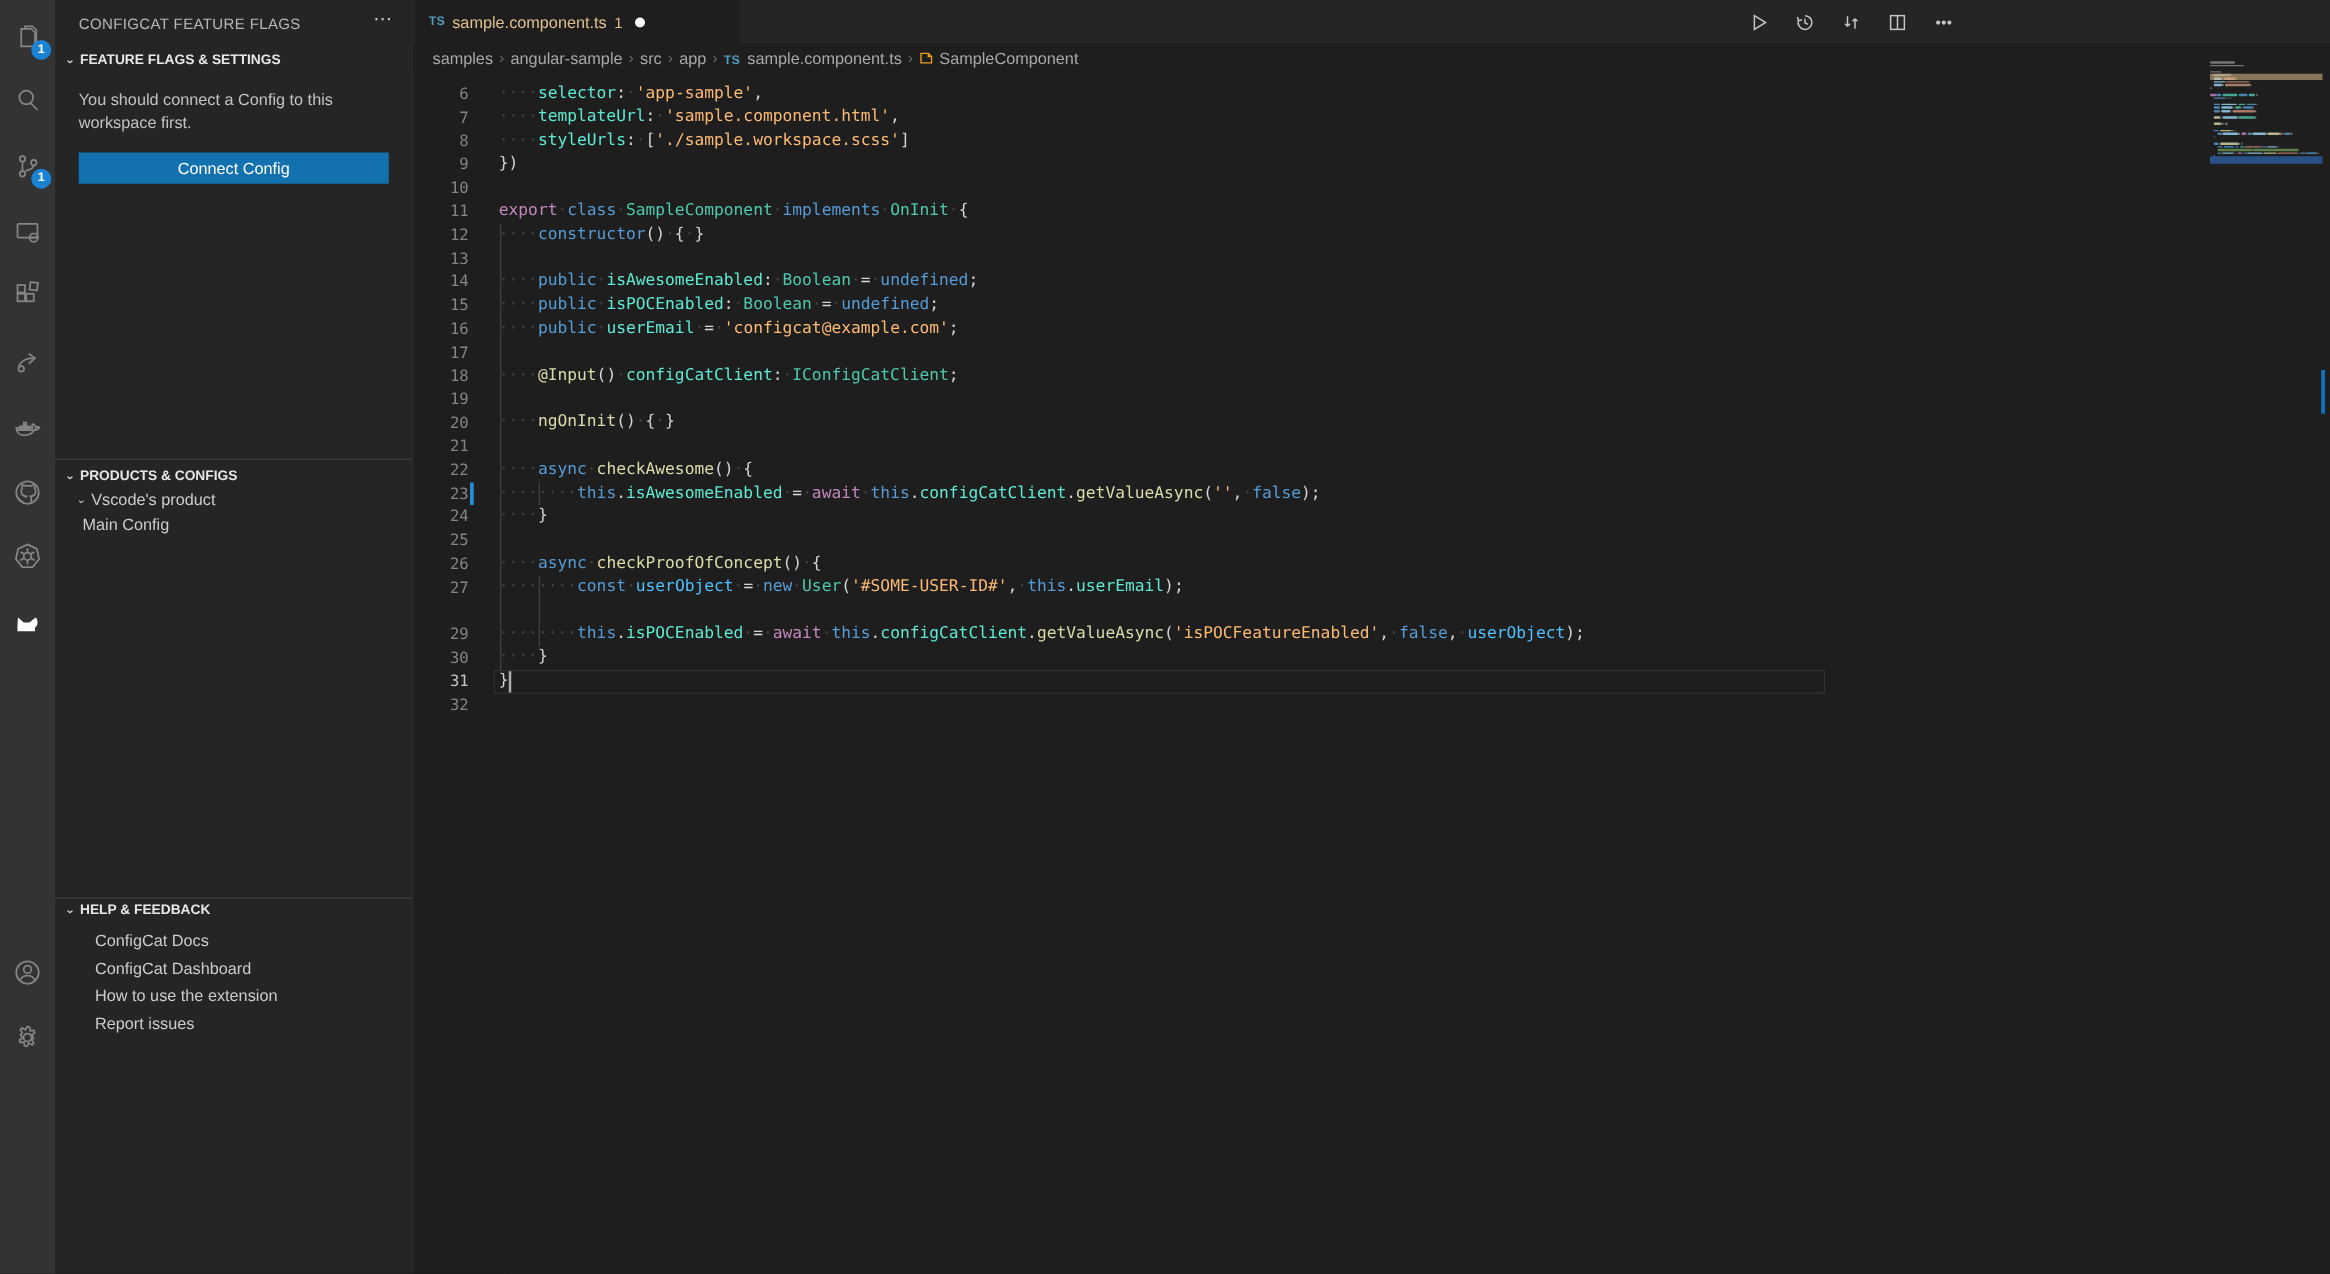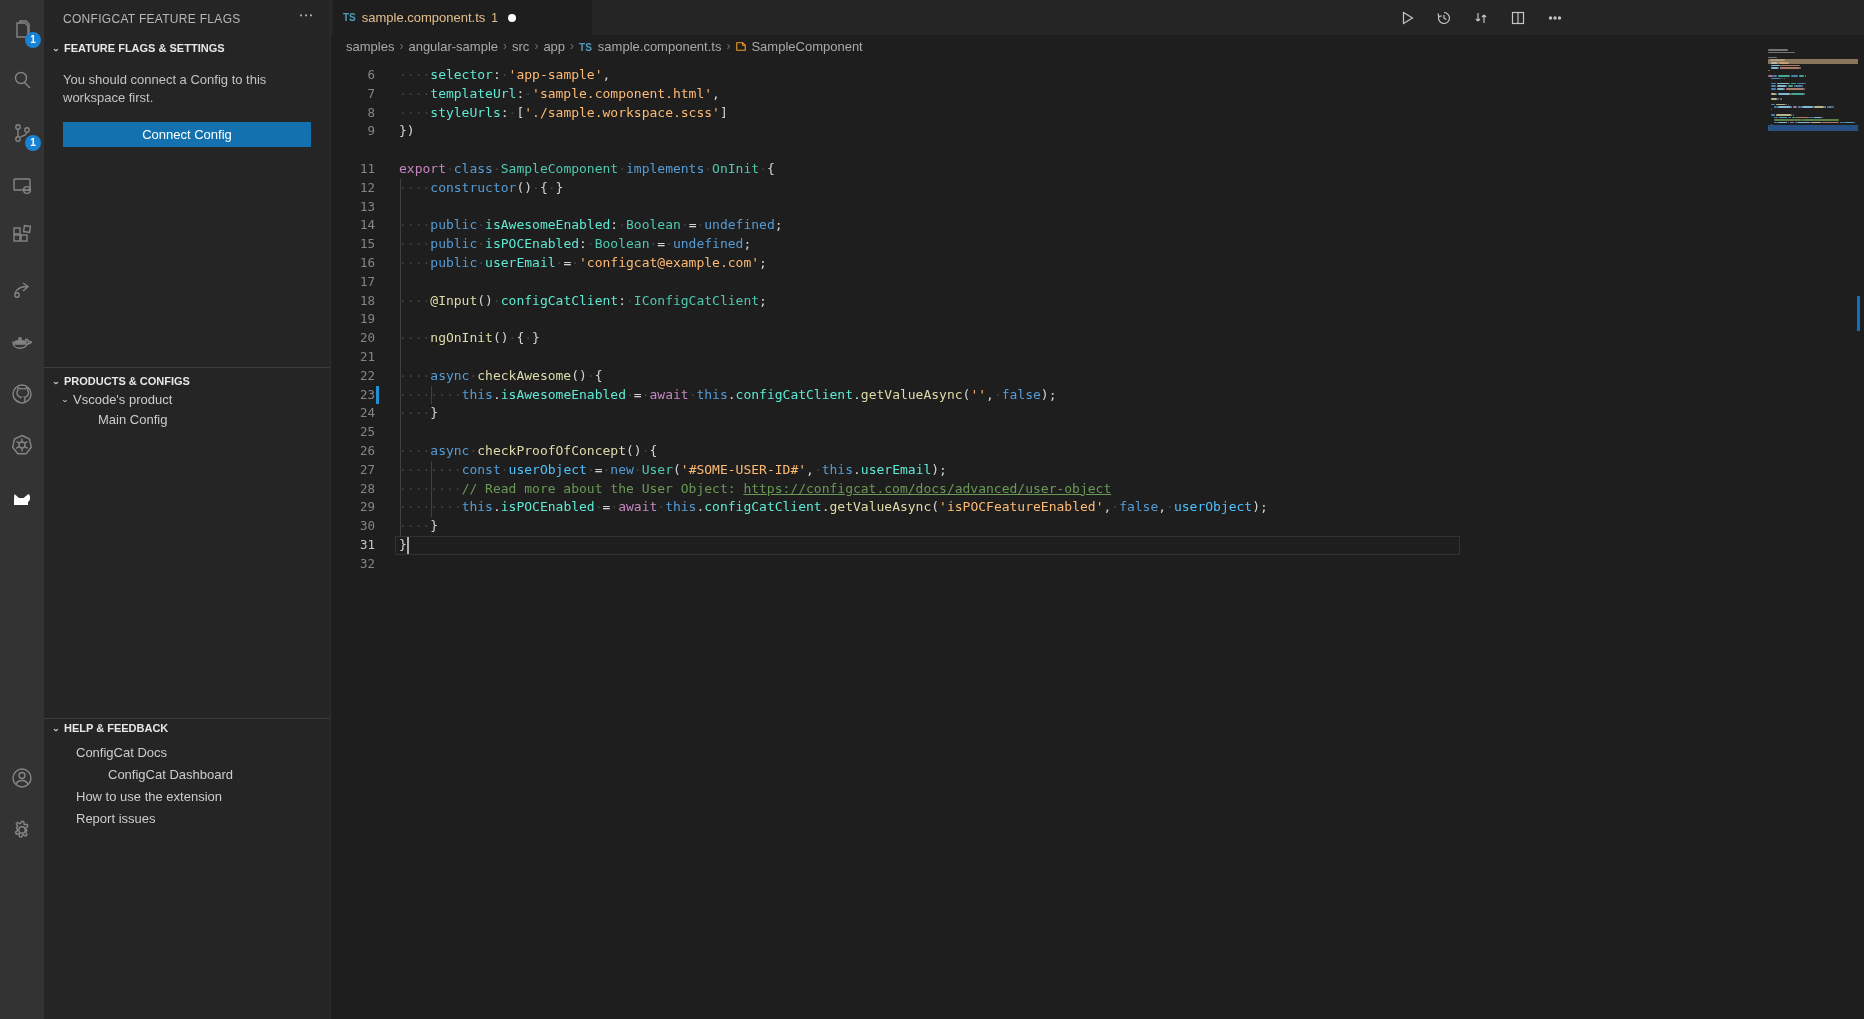--- a/index.html
+++ b/index.html
@@ -194,34 +194,34 @@
     <div class="sb-section-header" style="top:370px">
       <span class="sb-chevron">⌄</span>
       <span>PRODUCTS &amp; CONFIGS</span>
     </div>
     <div id="products-tree">
         <div class="tree-item" style="top: 389px;">
           <span class="sb-chevron" style="margin-left:13px">⌄</span>
           <span>Vscode's product</span>
         </div>
         <div class="tree-item" style="top: 409px;">
-          <span style="margin-left:54px">Main Config</span>
+          <span style="margin-left:22px">Main Config</span>
         </div>
       </div>
 
     <div class="sb-divider" style="top:718px"></div>
     <div class="sb-section-header" style="top:717px">
       <span class="sb-chevron">⌄</span>
       <span>HELP &amp; FEEDBACK</span>
     </div>
     <div id="help-list">
         <div class="tree-item" style="top: 742px;">
           <span style="margin-left: 32px;">ConfigCat Docs</span>
         </div>
-        <div class="tree-item" style="top: 764px; margin-left: 32px;">
+        <div class="tree-item" style="top: 764px;">
           <span style="margin-left: 32px;">ConfigCat Dashboard</span>
         </div>
         <div class="tree-item" style="top: 786px;">
           <span style="margin-left: 32px;">How to use the extension</span>
         </div>
         <div class="tree-item" style="top: 808px;">
           <span style="margin-left: 32px;">Report issues</span>
         </div>
       </div>
   </div>
@@ -288,38 +288,38 @@
     <div class="code-viewport" id="code">
         <div class="indent-guide" style="left: 68.5px; top: 121.8px; height: 357.2px;"></div>
         <div class="indent-guide" style="left: 99.82px; top: 328.6px; height: 18.8px;"></div>
         <div class="indent-guide" style="left: 99.82px; top: 403.8px; height: 56.4px;"></div>
         <div class="cur-line-box" style="top: 479px;"></div>
         <div class="modified-bar" style="top: 328.6px;"></div>
         <div class="cline" style="top: 9px;"><span class="lnum">6</span><span class="lcontent"><span class="ws">····</span><span class="tk-prop">selector</span><span class="tk-pun">:</span><span class="ws">·</span><span class="tk-str">'app-sample'</span><span class="tk-pun">,</span></span></div>
         <div class="cline" style="top: 27.8px;"><span class="lnum">7</span><span class="lcontent"><span class="ws">····</span><span class="tk-prop">templateUrl</span><span class="tk-pun">:</span><span class="ws">·</span><span class="tk-str">'sample.component.html'</span><span class="tk-pun">,</span></span></div>
         <div class="cline" style="top: 46.6px;"><span class="lnum">8</span><span class="lcontent"><span class="ws">····</span><span class="tk-prop">styleUrls</span><span class="tk-pun">:</span><span class="ws">·</span><span class="tk-pun">[</span><span class="tk-str">'./sample.workspace.scss'</span><span class="tk-pun">]</span></span></div>
         <div class="cline" style="top: 65.4px;"><span class="lnum">9</span><span class="lcontent"><span class="tk-pun">})</span></span></div>
+        <div class="cline" style="top: 84.2px;"><span class="lnum">10</span><span class="lcontent"></span></div>
         <div class="cline" style="top: 103px;"><span class="lnum">11</span><span class="lcontent"><span class="tk-ctl">export</span><span class="ws">·</span><span class="tk-kw">class</span><span class="ws">·</span><span class="tk-type">SampleComponent</span><span class="ws">·</span><span class="tk-kw">implements</span><span class="ws">·</span><span class="tk-type">OnInit</span><span class="ws">·</span><span class="tk-pun">{</span></span></div>
         <div class="cline" style="top: 121.8px;"><span class="lnum">12</span><span class="lcontent"><span class="ws">····</span><span class="tk-kw">constructor</span><span class="tk-pun">()</span><span class="ws">·</span><span class="tk-pun">{</span><span class="ws">·</span><span class="tk-pun">}</span></span></div>
         <div class="cline" style="top: 140.6px;"><span class="lnum">13</span><span class="lcontent"></span></div>
         <div class="cline" style="top: 159.4px;"><span class="lnum">14</span><span class="lcontent"><span class="ws">····</span><span class="tk-kw">public</span><span class="ws">·</span><span class="tk-prop">isAwesomeEnabled</span><span class="tk-pun">:</span><span class="ws">·</span><span class="tk-type">Boolean</span><span class="ws">·</span><span class="tk-pun">=</span><span class="ws">·</span><span class="tk-kw">undefined</span><span class="tk-pun">;</span></span></div>
         <div class="cline" style="top: 178.2px;"><span class="lnum">15</span><span class="lcontent"><span class="ws">····</span><span class="tk-kw">public</span><span class="ws">·</span><span class="tk-prop">isPOCEnabled</span><span class="tk-pun">:</span><span class="ws">·</span><span class="tk-type">Boolean</span><span class="ws">·</span><span class="tk-pun">=</span><span class="ws">·</span><span class="tk-kw">undefined</span><span class="tk-pun">;</span></span></div>
         <div class="cline" style="top: 197px;"><span class="lnum">16</span><span class="lcontent"><span class="ws">····</span><span class="tk-kw">public</span><span class="ws">·</span><span class="tk-prop">userEmail</span><span class="ws">·</span><span class="tk-pun">=</span><span class="ws">·</span><span class="tk-str">'configcat@example.com'</span><span class="tk-pun">;</span></span></div>
         <div class="cline" style="top: 215.8px;"><span class="lnum">17</span><span class="lcontent"></span></div>
         <div class="cline" style="top: 234.6px;"><span class="lnum">18</span><span class="lcontent"><span class="ws">····</span><span class="tk-fn">@Input</span><span class="tk-pun">()</span><span class="ws">·</span><span class="tk-prop">configCatClient</span><span class="tk-pun">:</span><span class="ws">·</span><span class="tk-type">IConfigCatClient</span><span class="tk-pun">;</span></span></div>
         <div class="cline" style="top: 253.4px;"><span class="lnum">19</span><span class="lcontent"></span></div>
         <div class="cline" style="top: 272.2px;"><span class="lnum">20</span><span class="lcontent"><span class="ws">····</span><span class="tk-fn">ngOnInit</span><span class="tk-pun">()</span><span class="ws">·</span><span class="tk-pun">{</span><span class="ws">·</span><span class="tk-pun">}</span></span></div>
         <div class="cline" style="top: 291px;"><span class="lnum">21</span><span class="lcontent"></span></div>
         <div class="cline" style="top: 309.8px;"><span class="lnum">22</span><span class="lcontent"><span class="ws">····</span><span class="tk-kw">async</span><span class="ws">·</span><span class="tk-fn">checkAwesome</span><span class="tk-pun">()</span><span class="ws">·</span><span class="tk-pun">{</span></span></div>
         <div class="cline" style="top: 328.6px;"><span class="lnum">23</span><span class="lcontent"><span class="ws">········</span><span class="tk-kw">this</span><span class="tk-pun">.</span><span class="tk-prop">isAwesomeEnabled</span><span class="ws">·</span><span class="tk-pun">=</span><span class="ws">·</span><span class="tk-ctl">await</span><span class="ws">·</span><span class="tk-kw">this</span><span class="tk-pun">.</span><span class="tk-prop">configCatClient</span><span class="tk-pun">.</span><span class="tk-fn">getValueAsync</span><span class="tk-pun">(</span><span class="tk-str">''</span><span class="tk-pun">,</span><span class="ws">·</span><span class="tk-kw">false</span><span class="tk-pun">);</span></span></div>
         <div class="cline" style="top: 347.4px;"><span class="lnum">24</span><span class="lcontent"><span class="ws">····</span><span class="tk-pun">}</span></span></div>
         <div class="cline" style="top: 366.2px;"><span class="lnum">25</span><span class="lcontent"></span></div>
         <div class="cline" style="top: 385px;"><span class="lnum">26</span><span class="lcontent"><span class="ws">····</span><span class="tk-kw">async</span><span class="ws">·</span><span class="tk-fn">checkProofOfConcept</span><span class="tk-pun">()</span><span class="ws">·</span><span class="tk-pun">{</span></span></div>
         <div class="cline" style="top: 403.8px;"><span class="lnum">27</span><span class="lcontent"><span class="ws">········</span><span class="tk-kw">const</span><span class="ws">·</span><span class="tk-cvar">userObject</span><span class="ws">·</span><span class="tk-pun">=</span><span class="ws">·</span><span class="tk-kw">new</span><span class="ws">·</span><span class="tk-type">User</span><span class="tk-pun">(</span><span class="tk-str">'#SOME-USER-ID#'</span><span class="tk-pun">,</span><span class="ws">·</span><span class="tk-kw">this</span><span class="tk-pun">.</span><span class="tk-prop">userEmail</span><span class="tk-pun">);</span></span></div>
-        <div class="cline" style="top: 422.6px;"><span class="lnum">28</span><span class="lcontent"><span class="ws">········</span><span class="tk-cmt">// Read more about the User Object: </span><span class="tk-link">https://configcat.com/docs/advanced/user-object</span></span></div>
         <div class="cline" style="top: 441.4px;"><span class="lnum">29</span><span class="lcontent"><span class="ws">········</span><span class="tk-kw">this</span><span class="tk-pun">.</span><span class="tk-prop">isPOCEnabled</span><span class="ws">·</span><span class="tk-pun">=</span><span class="ws">·</span><span class="tk-ctl">await</span><span class="ws">·</span><span class="tk-kw">this</span><span class="tk-pun">.</span><span class="tk-prop">configCatClient</span><span class="tk-pun">.</span><span class="tk-fn">getValueAsync</span><span class="tk-pun">(</span><span class="tk-str">'isPOCFeatureEnabled'</span><span class="tk-pun">,</span><span class="ws">·</span><span class="tk-kw">false</span><span class="tk-pun">,</span><span class="ws">·</span><span class="tk-cvar">userObject</span><span class="tk-pun">);</span></span></div>
         <div class="cline" style="top: 460.2px;"><span class="lnum">30</span><span class="lcontent"><span class="ws">····</span><span class="tk-pun">}</span></span></div>
         <div class="cline" style="top: 479px;"><span class="lnum cur">31</span><span class="lcontent"><span class="tk-pun">}</span></span></div>
         <div class="cline" style="top: 497.8px;"><span class="lnum">32</span><span class="lcontent"></span></div>
         <div class="cursor-caret" style="left: 75.83px; top: 480px;"></div>
       </div>
 
     <div class="minimap" id="minimap">
         <div class="mm-row" style="top: 0px; left: 0px; width: 20.28px; background: rgb(138, 138, 138); opacity: 0.8;"></div>
         <div class="mm-row" style="top: 2.6px; left: 0px; width: 26.52px; background: rgb(138, 138, 138); opacity: 0.8;"></div>

